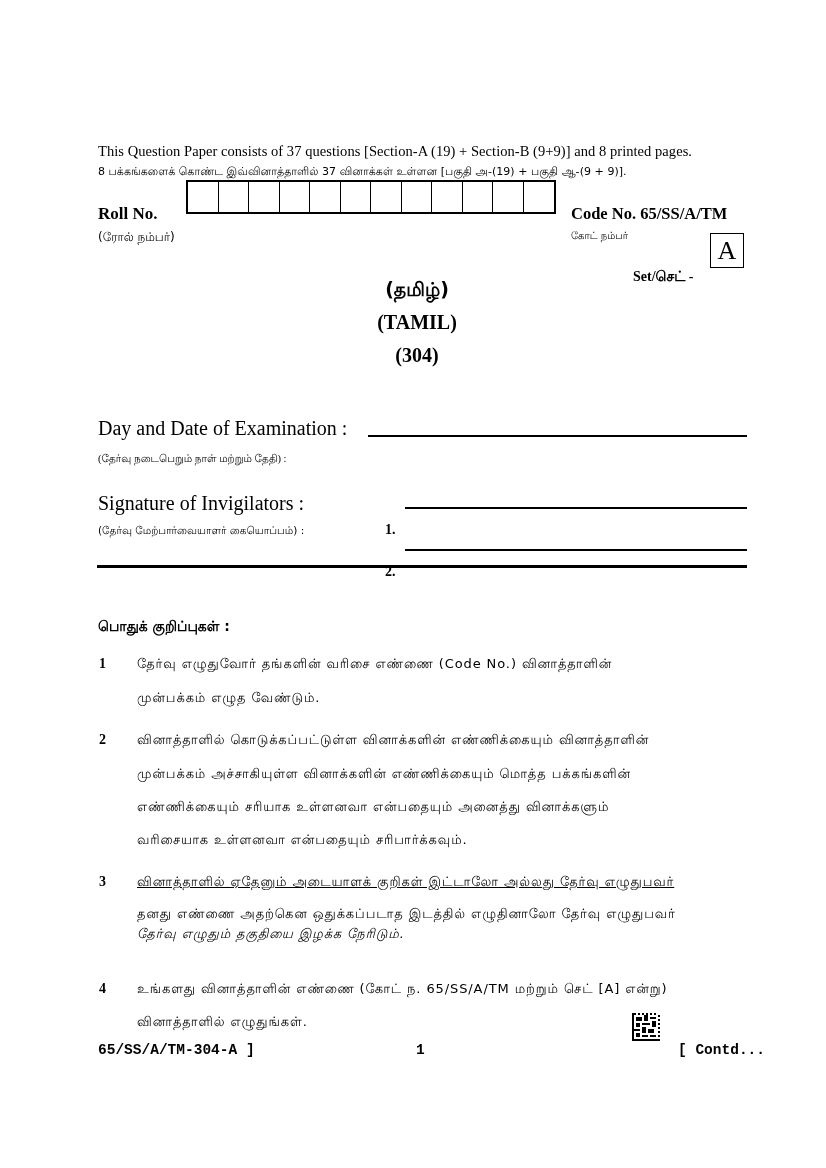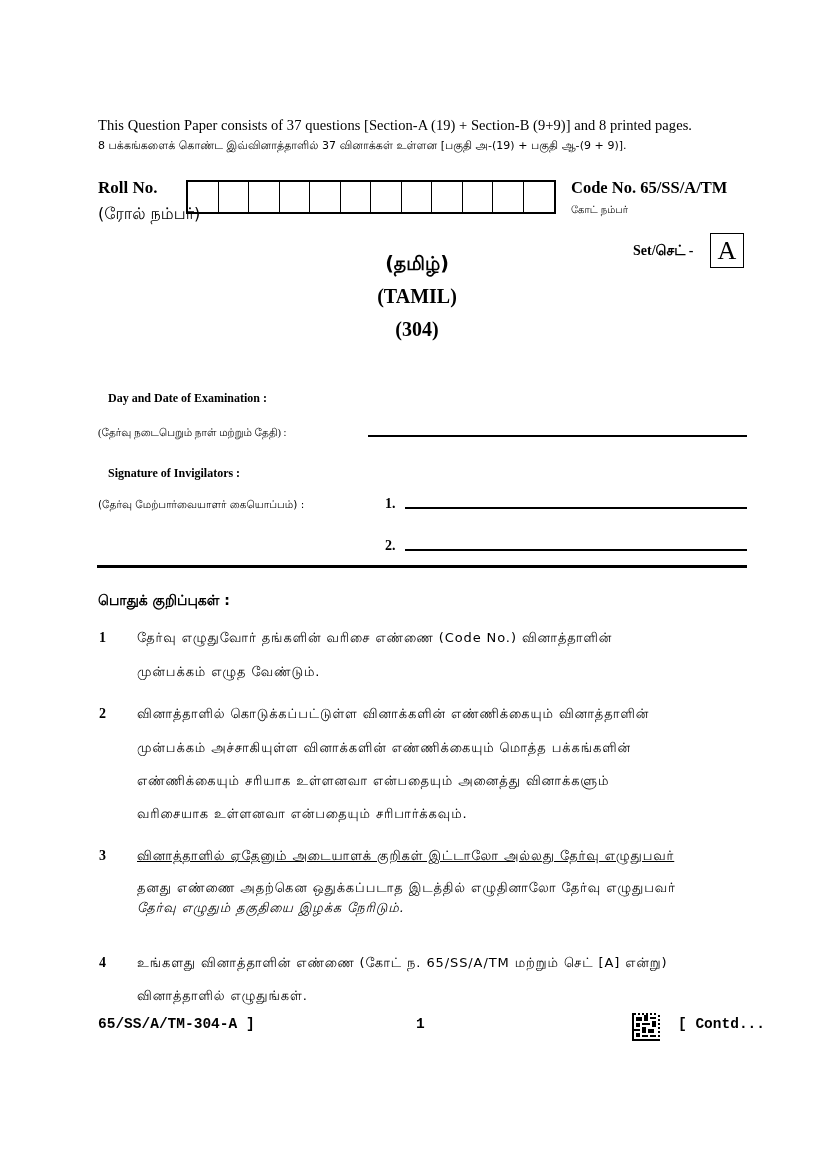--- a/index.html
+++ b/index.html
@@ -1,42 +1,42 @@
 <!DOCTYPE html>
 <html><head>
 <meta charset="utf-8">
 <style>
   html, body { margin: 0; padding: 0; background: #ffffff; }
   body { width: 826px; height: 1168px; position: relative; overflow: hidden;
          font-family: "Liberation Serif", "DejaVu Serif", serif; color: #000; }
-  .abs { position: absolute; white-space: nowrap; }
+  .abs { position: absolute; white-space: nowrap; margin-top: 26px; }
   .serif { font-family: "Liberation Serif", "DejaVu Serif", serif; }
   .tamil { font-family: "DejaVu Sans", "Liberation Sans", sans-serif; }
   .bold { font-weight: bold; }
 
   .hdr-line { font-size: 14.5px; left: 98px; letter-spacing: 0.05px; }
   .hdr-line.tamil { font-size: 11px; }
 
   .roll-label { left: 98px; top: 178px; font-size: 17px; }
-  .roll-sub { left: 98px; top: 204px; font-size: 16px; }
+  .roll-sub { left: 98px; top: 204px; font-size: 12px; }
   .roll-grid { position: absolute; left: 186px; top: 180px; height: 34px; display: flex;
                border: 2px solid #000; box-sizing: border-box; }
   .roll-cell { width: 30.5px; height: 100%; border-right: 1.5px solid #000; box-sizing: border-box; }
   .roll-cell:last-child { border-right: none; }
 
   .code-label { left: 571px; top: 178px; font-size: 16.5px; }
   .code-sub { left: 571px; top: 204px; font-size: 10px; }
   .set-label { left: 633px; top: 243px; font-size: 14px; }
   .set-box { position: absolute; left: 710px; top: 233px; width: 34px; height: 35px;
              border: 1.5px solid #000; box-sizing: border-box;
              font-size: 26px; text-align: center; line-height: 33px; }
 
   .title { left: 4px; width: 826px; text-align: center; font-weight: bold; font-size: 20px; }
 
-  .field-label { left: 108px; font-size: 12px; font-weight: bold; }
+  .field-label { left: 98px; font-size: 20px; }
   .field-tamil { left: 98px; font-size: 10.5px; }
   .rule { position: absolute; background: #000; }
 
   .notes-title { left: 98px; top: 592px; font-size: 14px; font-weight: bold; }
   .item-num { left: 99px; font-size: 14px; font-weight: bold; }
   .item-line { left: 137px; font-size: 13px; letter-spacing: 0.9px; }
 
   .footer { top: 1016px; font-size: 14.5px; font-weight: bold; font-family: Liberation Mono, monospace; }
   .qr { position: absolute; left: 632px; top: 1013px; width: 28px; height: 28px; }
 </style>

